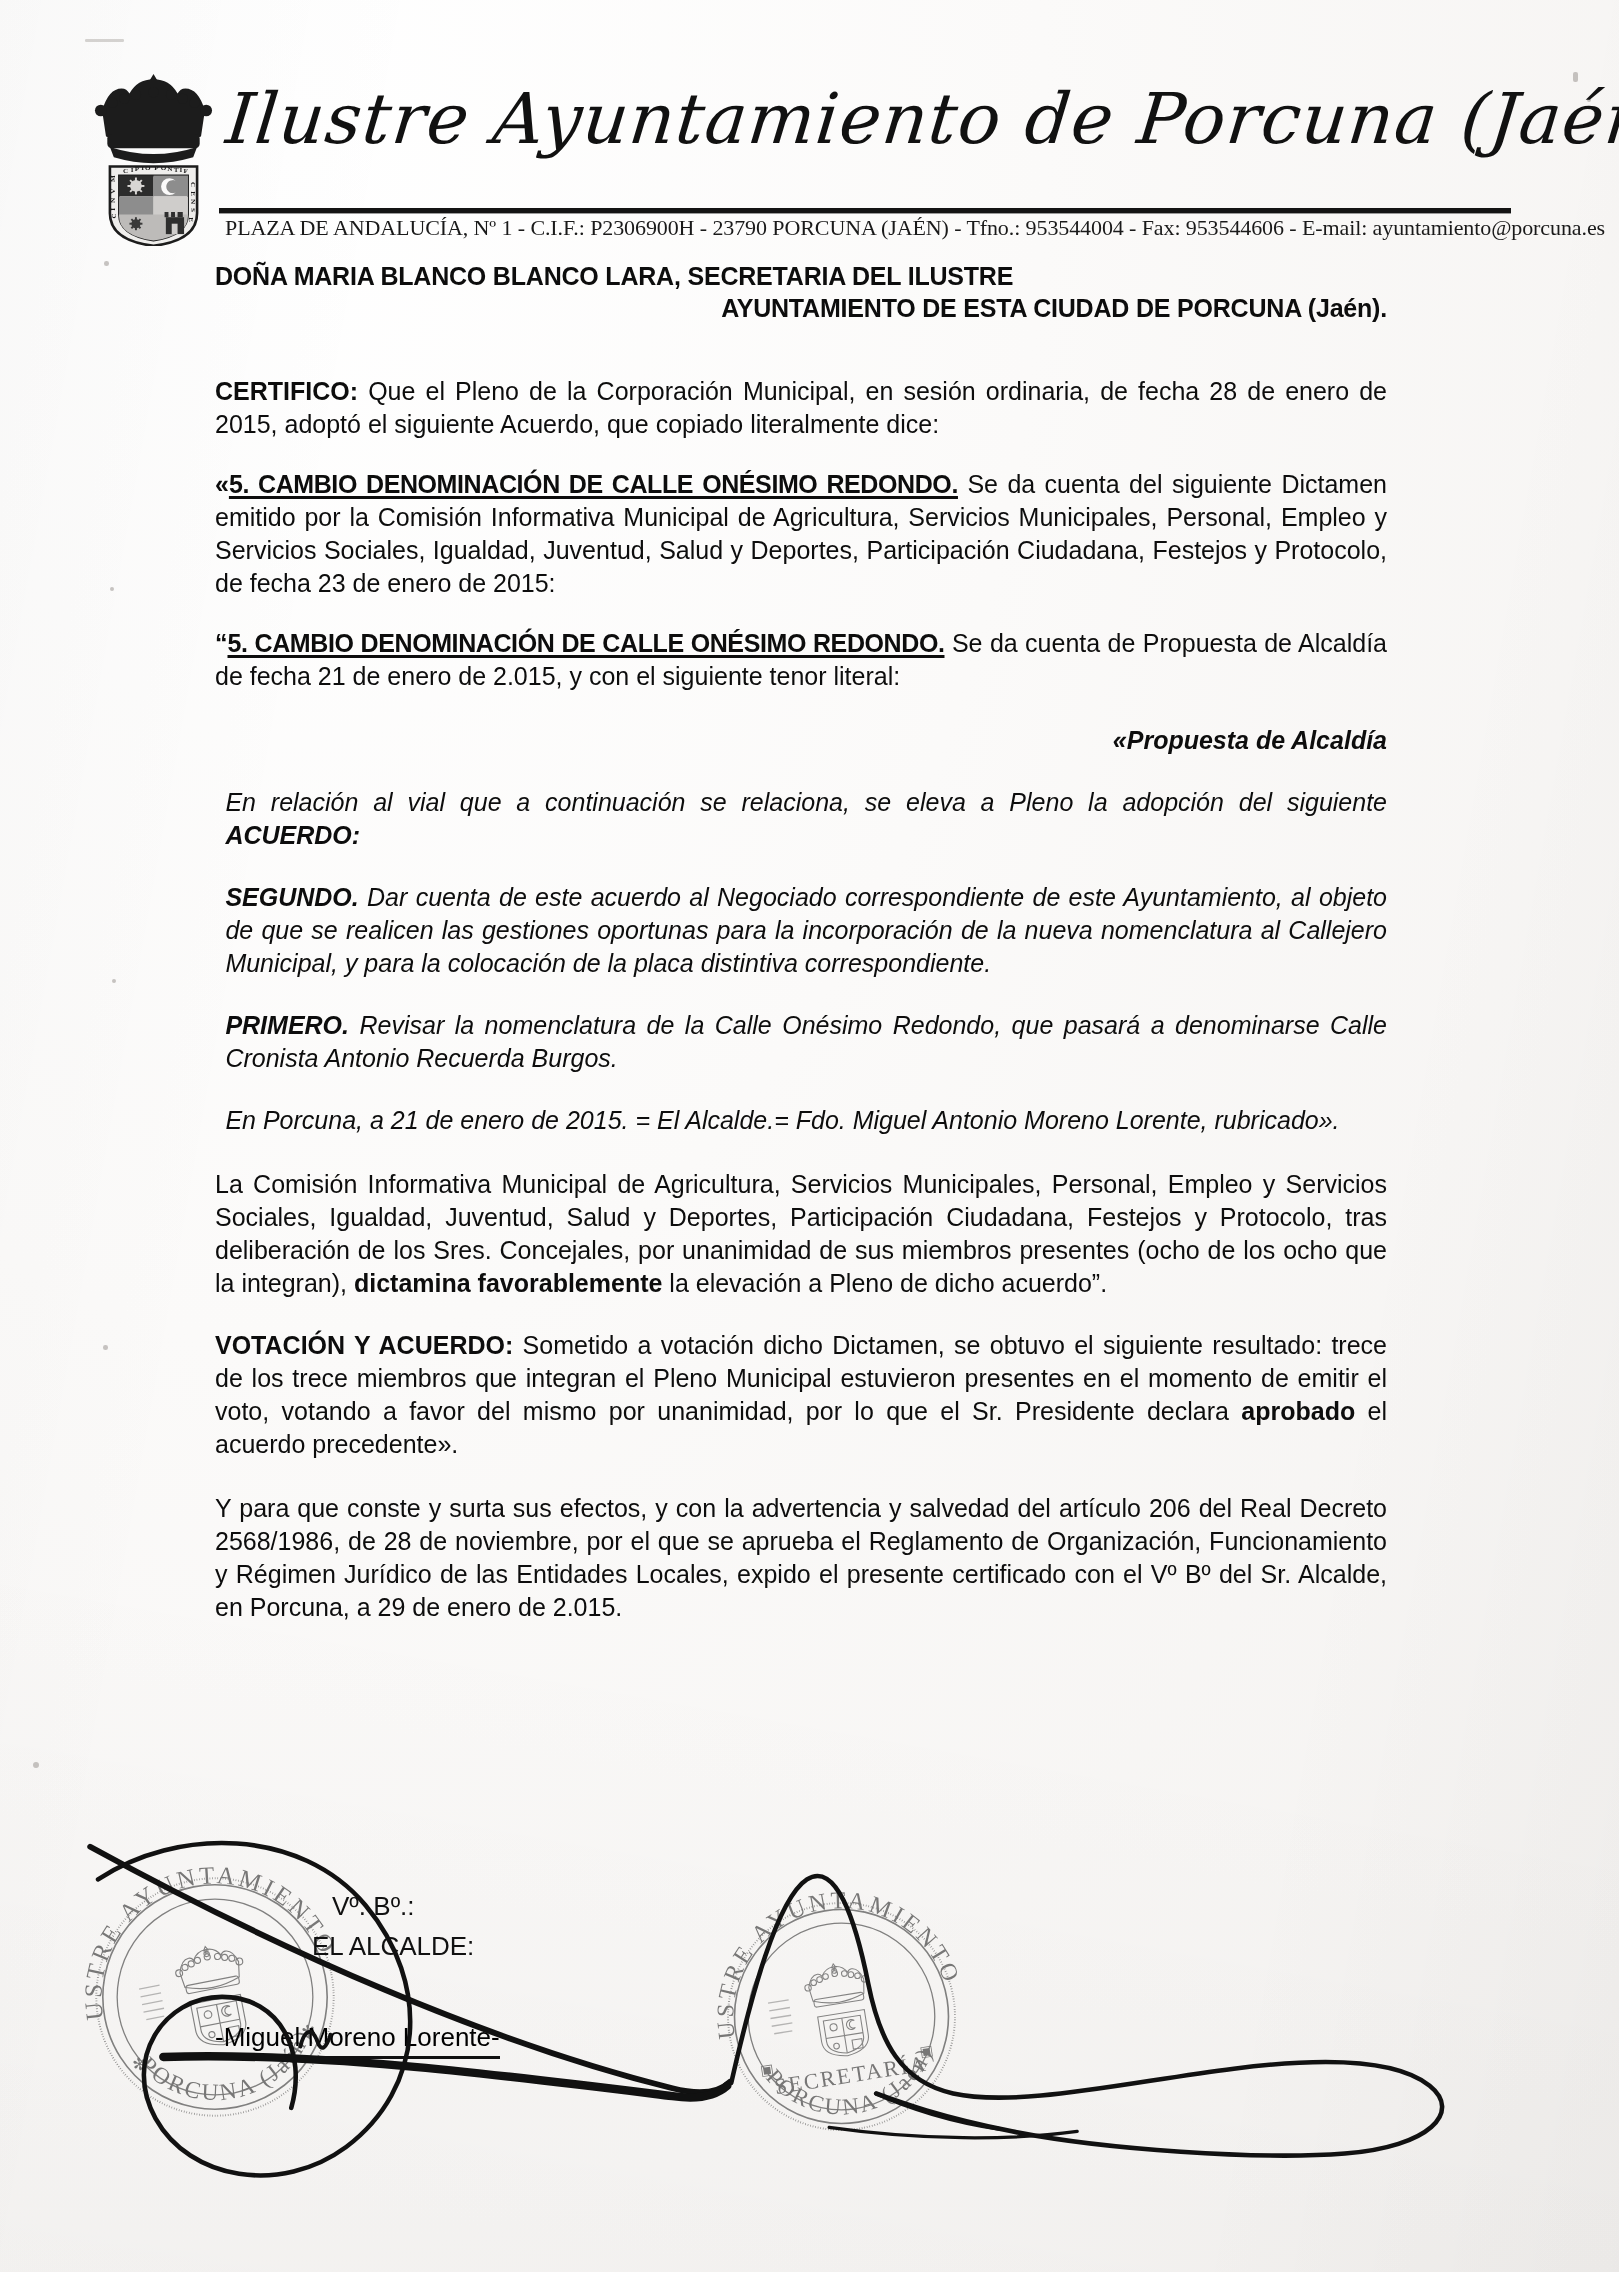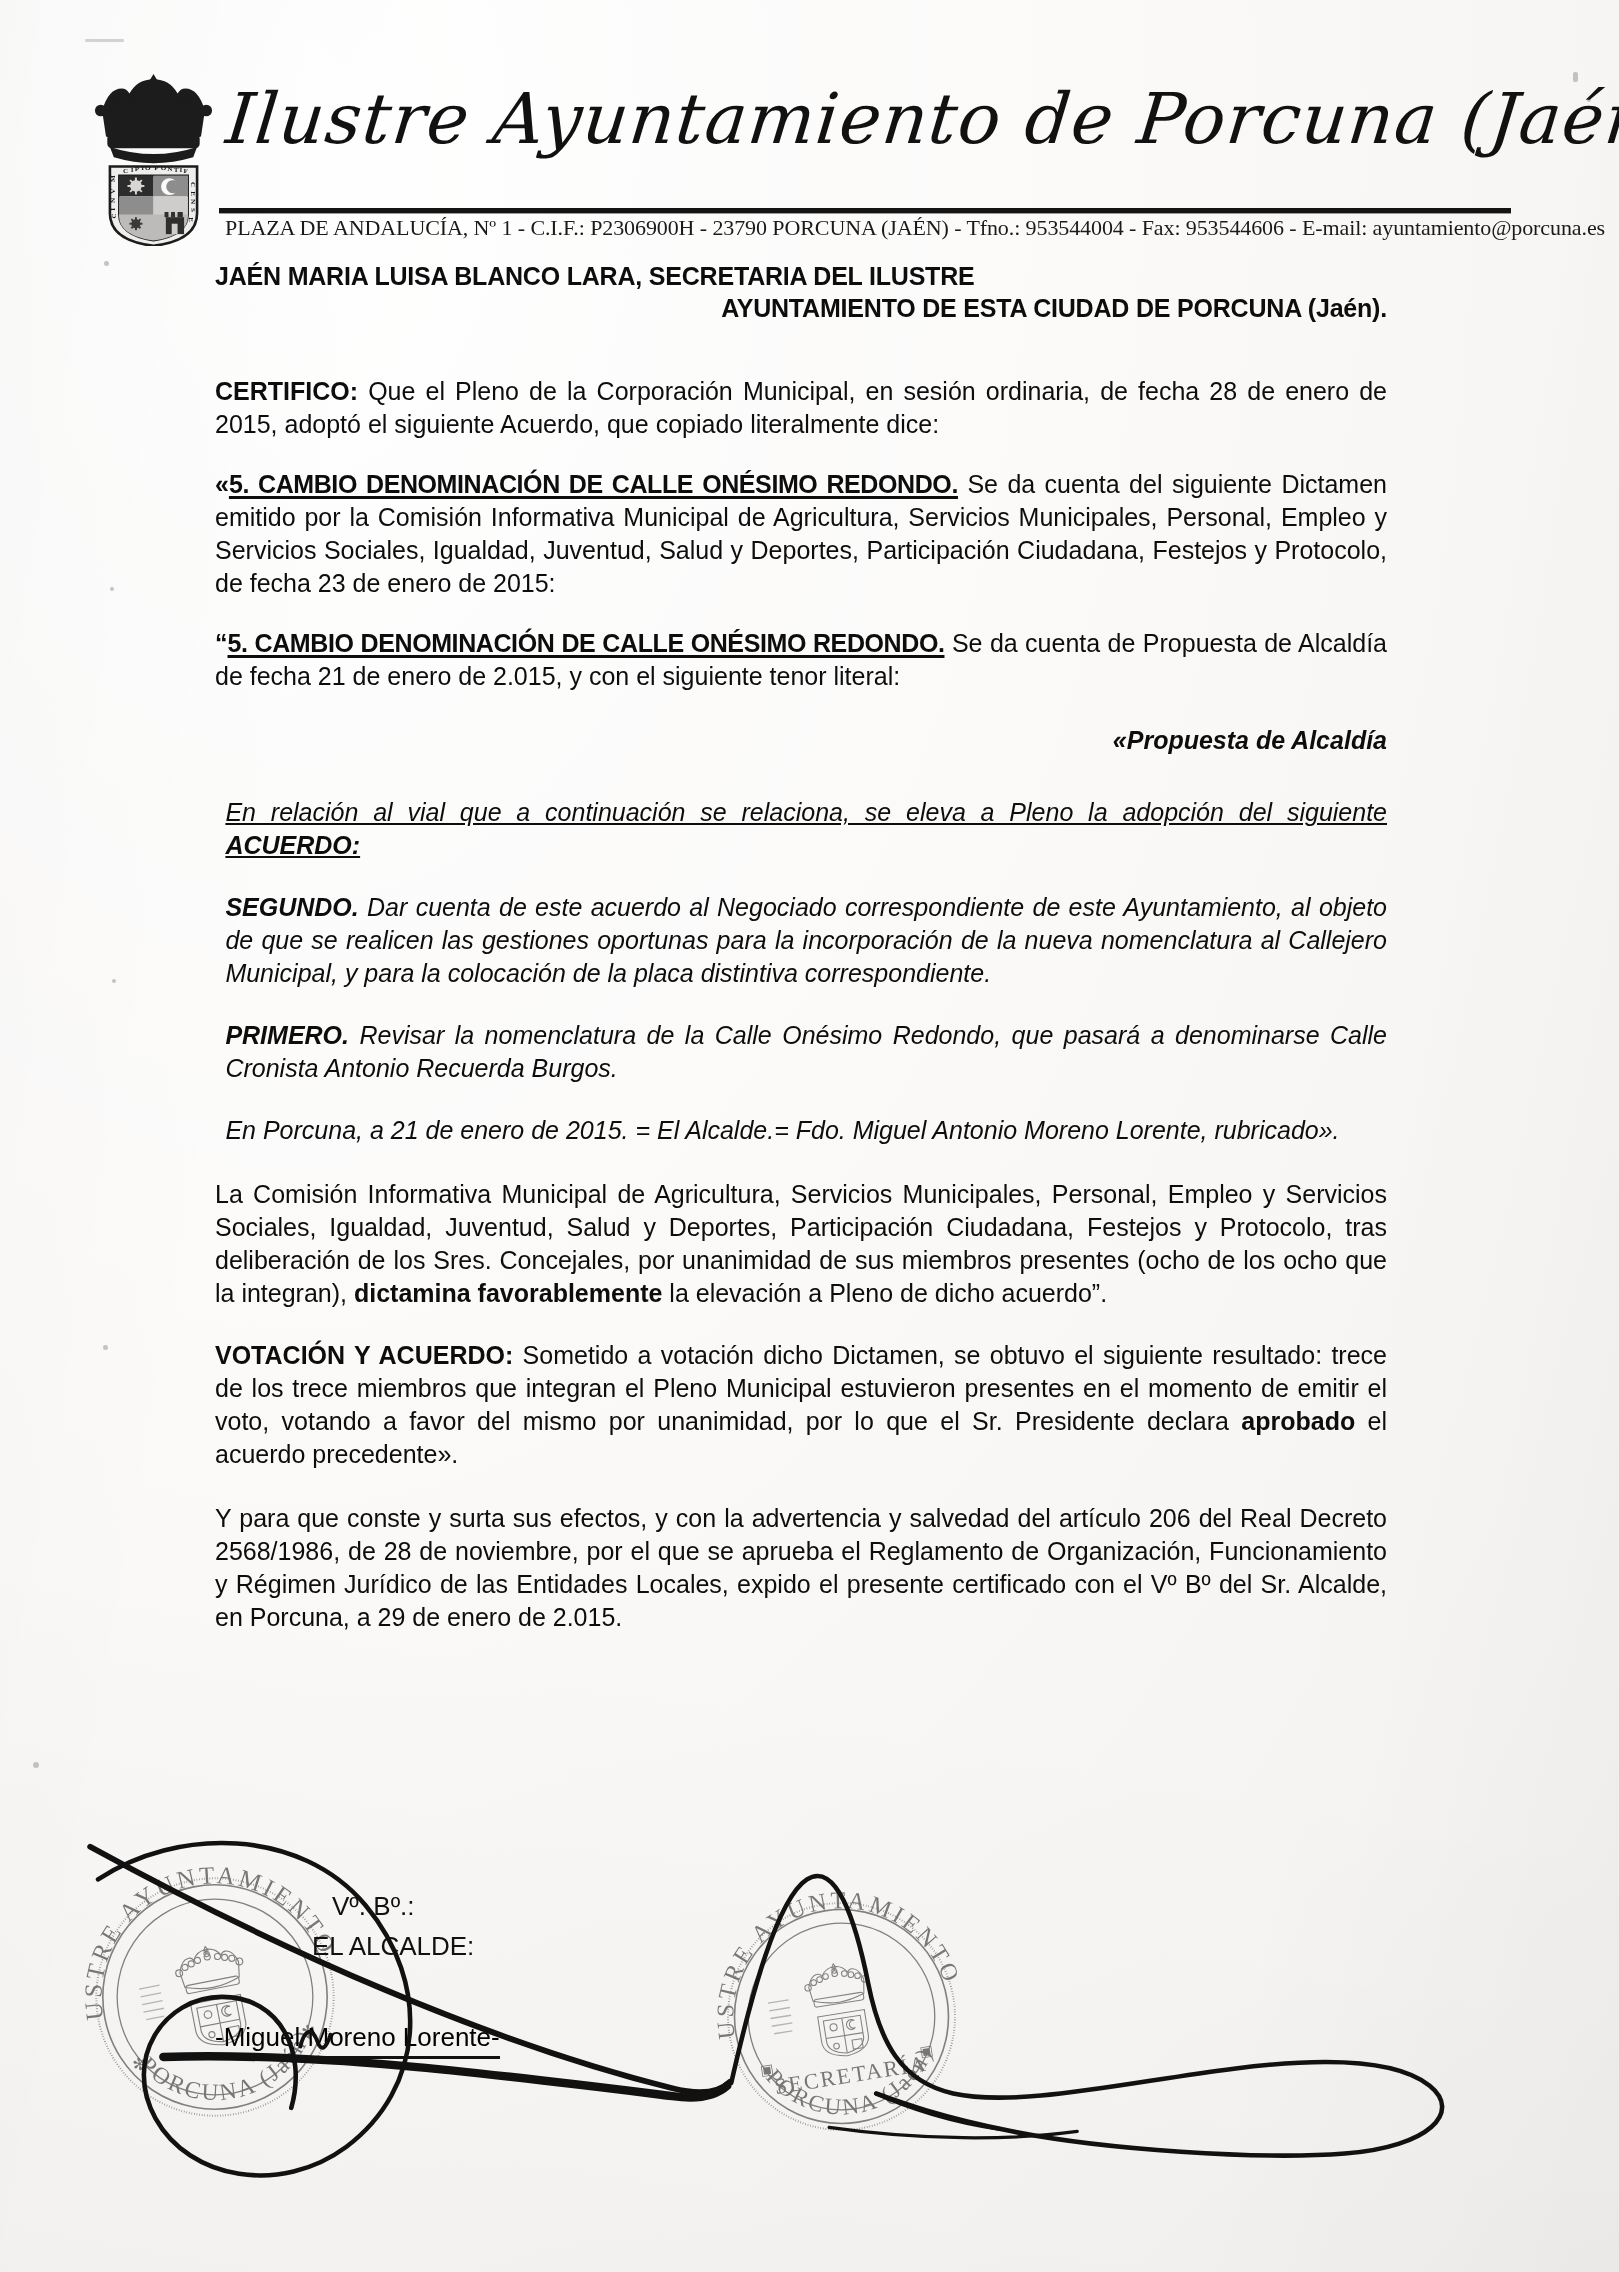--- a/index.html
+++ b/index.html
@@ -201,21 +201,21 @@
     <div class="masthead">Ilustre Ayuntamiento de Porcuna (Jaén)</div>
 
     <div class="rule"></div>
 
     <div class="addressline">PLAZA DE ANDALUCÍA, Nº 1 - C.I.F.: P2306900H - 23790 PORCUNA (JAÉN) - Tfno.: 953544004 - Fax: 953544606 - E-mail: ayuntamiento@porcuna.es</div>
   </div>
 
   <div class="body">
 
     <p class="blk b tight" style="text-align:justify;">
-      <span>JAÉN MARIA LUISA BLANCO LARA, SECRETARIA DEL ILUSTRE</span>
+      <span>DOÑA MARIA BLANCO BLANCO LARA, SECRETARIA DEL ILUSTRE</span>
     </p>
     <p class="blk b tight nj" style="margin-top:-1.3px;">
       <span>AYUNTAMIENTO DE ESTA CIUDAD DE PORCUNA (Jaén).</span>
     </p>
 
     <p class="blk" style="margin-top:50px;">
       <span class="b">CERTIFICO:</span><span> Que el Pleno de la Corporación Municipal, en sesión ordinaria, de fecha 28 de enero de 2015, adoptó el siguiente Acuerdo, que copiado literalmente dice:</span>
     </p>
 
     <p class="blk" style="margin-top:27.4px;">
@@ -223,21 +223,21 @@
     </p>
 
     <p class="blk" style="margin-top:27.4px;">
       <span class="b">“</span><span class="b u cond">5. CAMBIO DENOMINACIÓN DE CALLE ONÉSIMO REDONDO.</span><span> Se da cuenta de Propuesta de Alcaldía de fecha 21 de enero de 2.015, y con el siguiente tenor literal:</span>
     </p>
 
     <p class="blk bi nj" style="margin-top:31px;margin-left:10.4px;">
       <span>«Propuesta de Alcaldía</span>
     </p>
 
-    <p class="blk i" style="margin-top:39px;margin-left:10.4px;text-decoration:underline;">
+    <p class="blk i" style="margin-top:29px;margin-left:10.4px;">
       <span>En relación al vial que a continuación se relaciona, se eleva a Pleno la adopción del siguiente </span><span class="bi">ACUERDO:</span>
     </p>
 
     <p class="blk i" style="margin-top:29px;margin-left:10.4px;">
       <span class="bi">SEGUNDO.</span><span> Dar cuenta de este acuerdo al Negociado correspondiente de este Ayuntamiento, al objeto de que se realicen las gestiones oportunas para la incorporación de la nueva nomenclatura al Callejero Municipal, y para la colocación de la placa distintiva correspondiente.</span>
     </p>
 
     <p class="blk i" style="margin-top:29px;margin-left:10.4px;">
       <span class="bi">PRIMERO.</span><span> Revisar la nomenclatura de la Calle Onésimo Redondo, que pasará a denominarse Calle Cronista Antonio Recuerda Burgos.</span>
     </p>

